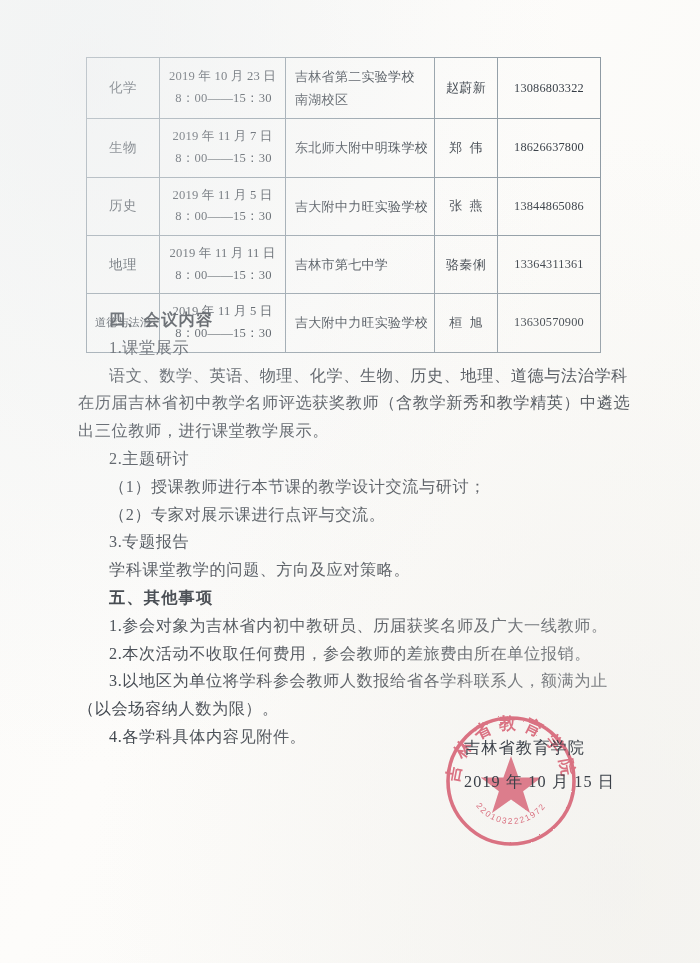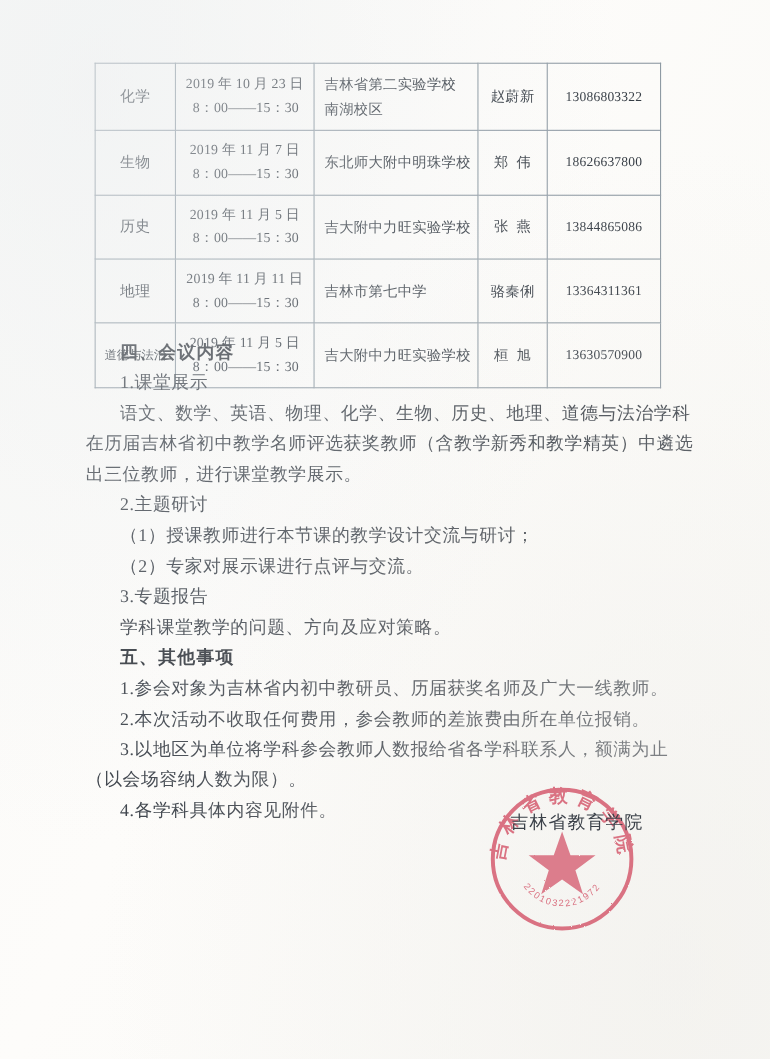--- a/index.html
+++ b/index.html
@@ -305,15 +305,16 @@
 
         <text font-family="'Liberation Sans', sans-serif" font-size="8.5" fill="#d4566a" letter-spacing="1.6">
           <textPath href="#ringPathBot" startOffset="50%" text-anchor="middle">2201032221972</textPath>
         </text>
       </g>
     </svg>
   </div>
 
   <div class="sign-block">
     <div class="sign-line">吉林省教育学院</div>
+    <div class="sign-line">2019 年 10 月 15 日</div>
   </div>
 
 </div>
 
 </body></html>

